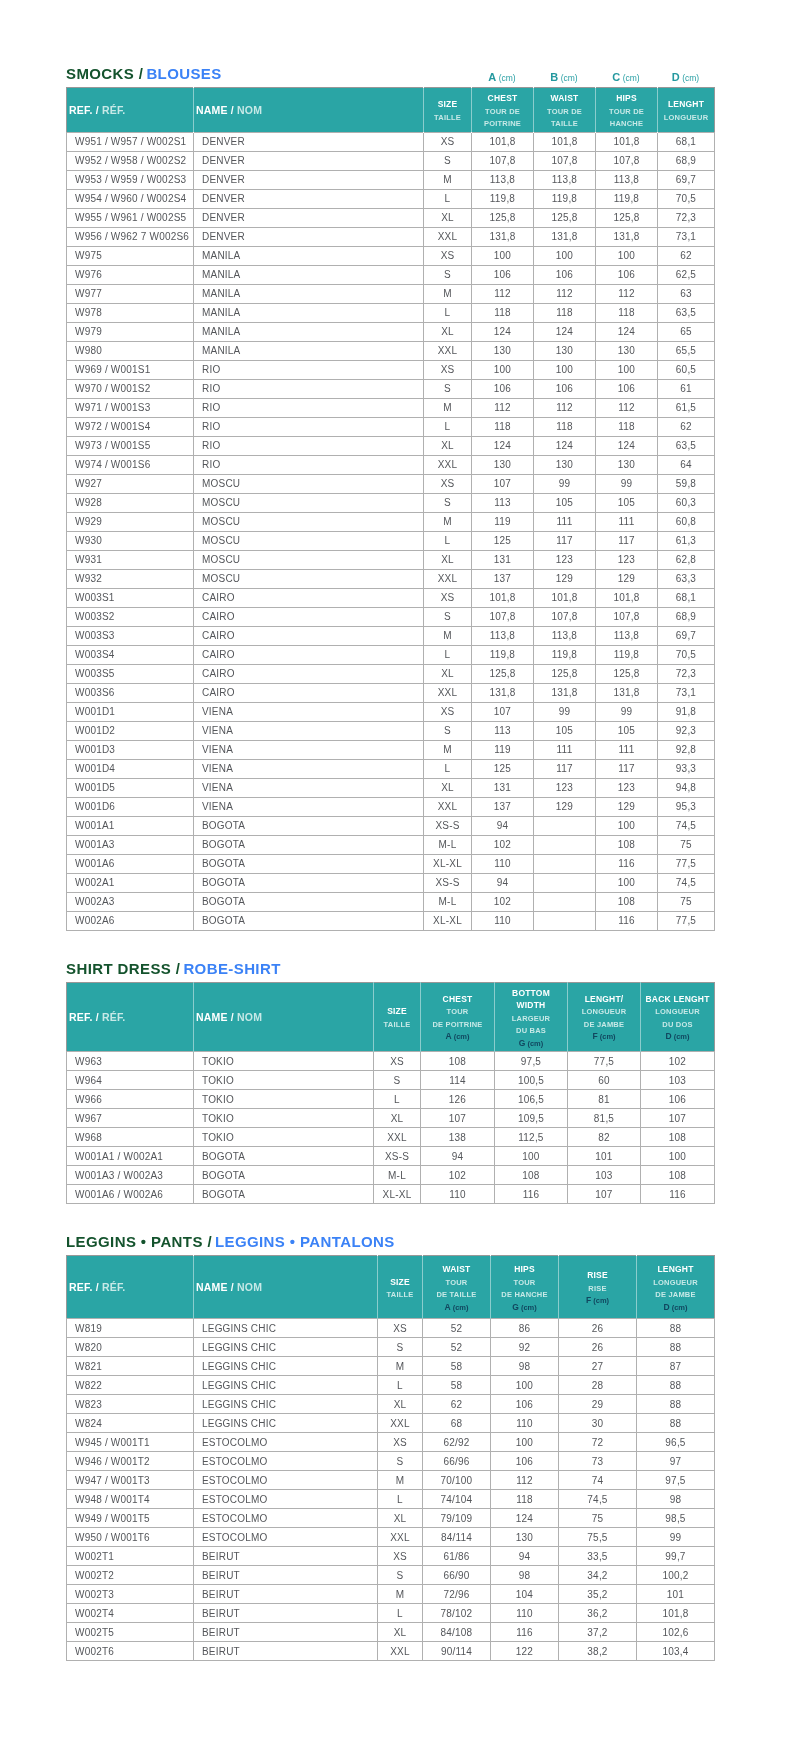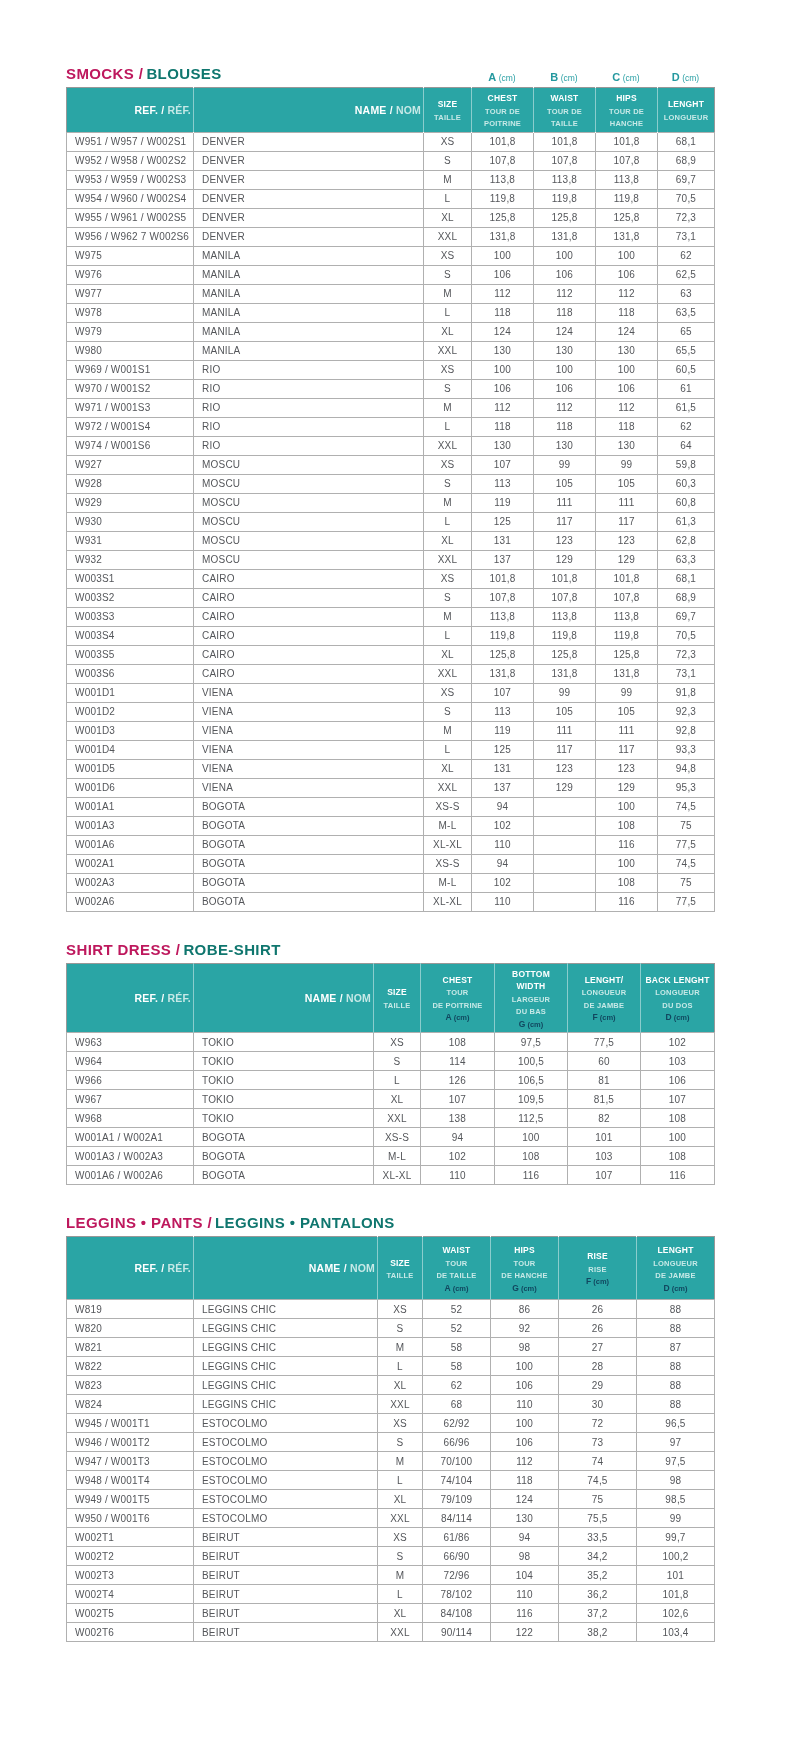--- a/index.html
+++ b/index.html
@@ -7,22 +7,22 @@
   body {
     width:800px; min-height:1754px;
     padding:64px 86px 40px 66px;
     font-family:"Liberation Sans","DejaVu Sans",sans-serif;
     -webkit-font-smoothing:antialiased;
   }
   .sec { width:648px; }
   .sec + .sec { margin-top:28px; }
   .sec-head { position:relative; height:22px; margin-bottom:1px; }
   .sec-title { font-size:15px; font-weight:bold; letter-spacing:.4px; line-height:20px; white-space:nowrap; }
-  .t-en { color:#be185d;margin-top:24px; }
-  .t-fr { color:#0f766e; margin-left:3px; }
+  .t-en { color:#14532d;margin-top:24px; }
+  .t-fr { color:#3b82f6; margin-left:3px; }
   .letters { position:absolute; right:0; bottom:2px; display:flex; }
   .letters .letter-cell { text-align:center; line-height:12px; }
   .t0-letters .letter-cell:nth-child(1){width:62px}
   .t0-letters .letter-cell:nth-child(2){width:62px}
   .t0-letters .letter-cell:nth-child(3){width:62px}
   .t0-letters .letter-cell:nth-child(4){width:57px}
   .h-lb { color:#24989f; font-weight:bold; font-size:11px; }
   .h-lu { color:#2aa0a5; font-size:8.5px; }
 
   table.size-table { border-collapse:collapse; table-layout:fixed; width:648px; border:1px solid #989898; }
@@ -33,21 +33,21 @@
   .t2 col:nth-child(1){width:127px}.t2 col:nth-child(2){width:184px}.t2 col:nth-child(3){width:45px}
   .t2 col:nth-child(4){width:68px}.t2 col:nth-child(5){width:68px}.t2 col:nth-child(6){width:78px}.t2 col:nth-child(7){width:78px}
 
   th {
     background:#2aa5a5; vertical-align:middle; text-align:center;
     padding:3px 2px; border-left:1px solid rgba(255,255,255,.45);
   }
   th:first-child { border-left:none; }
   .t0 th { height:32px; }
   .t1 th, .t2 th { height:63px; }
-  th:nth-child(1), th:nth-child(2) { text-align:right; }
+  th:nth-child(1), th:nth-child(2) { text-align:left; }
   th:nth-child(1) .h-en, th:nth-child(2) .h-en,
   th:nth-child(1) .h-fr, th:nth-child(2) .h-fr { font-size:10.5px; }
   .h-line { line-height:9.5px; }
   .h-en { color:#ffffff; font-weight:bold; font-size:8.5px; letter-spacing:.2px; }
   .h-fr { color:#c7e9e7; font-weight:bold; font-size:7.5px; letter-spacing:.2px; }
   .h-lt { color:#11475f; font-weight:bold; font-size:8.5px; }
   .h-un { color:#11475f; font-size:7.5px; }
 
   td {
     height:19px; font-size:10px; color:#54565a; text-align:center;
@@ -252,20 +252,29 @@
         <tr>
           <td>W972 / W001S4</td>
           <td>RIO</td>
           <td>L</td>
           <td>118</td>
           <td>118</td>
           <td>118</td>
           <td>62</td>
         </tr>
         <tr>
+          <td>W973 / W001S5</td>
+          <td>RIO</td>
+          <td>XL</td>
+          <td>124</td>
+          <td>124</td>
+          <td>124</td>
+          <td>63,5</td>
+        </tr>
+        <tr>
           <td>W974 / W001S6</td>
           <td>RIO</td>
           <td>XXL</td>
           <td>130</td>
           <td>130</td>
           <td>130</td>
           <td>64</td>
         </tr>
         <tr>
           <td>W927</td>

